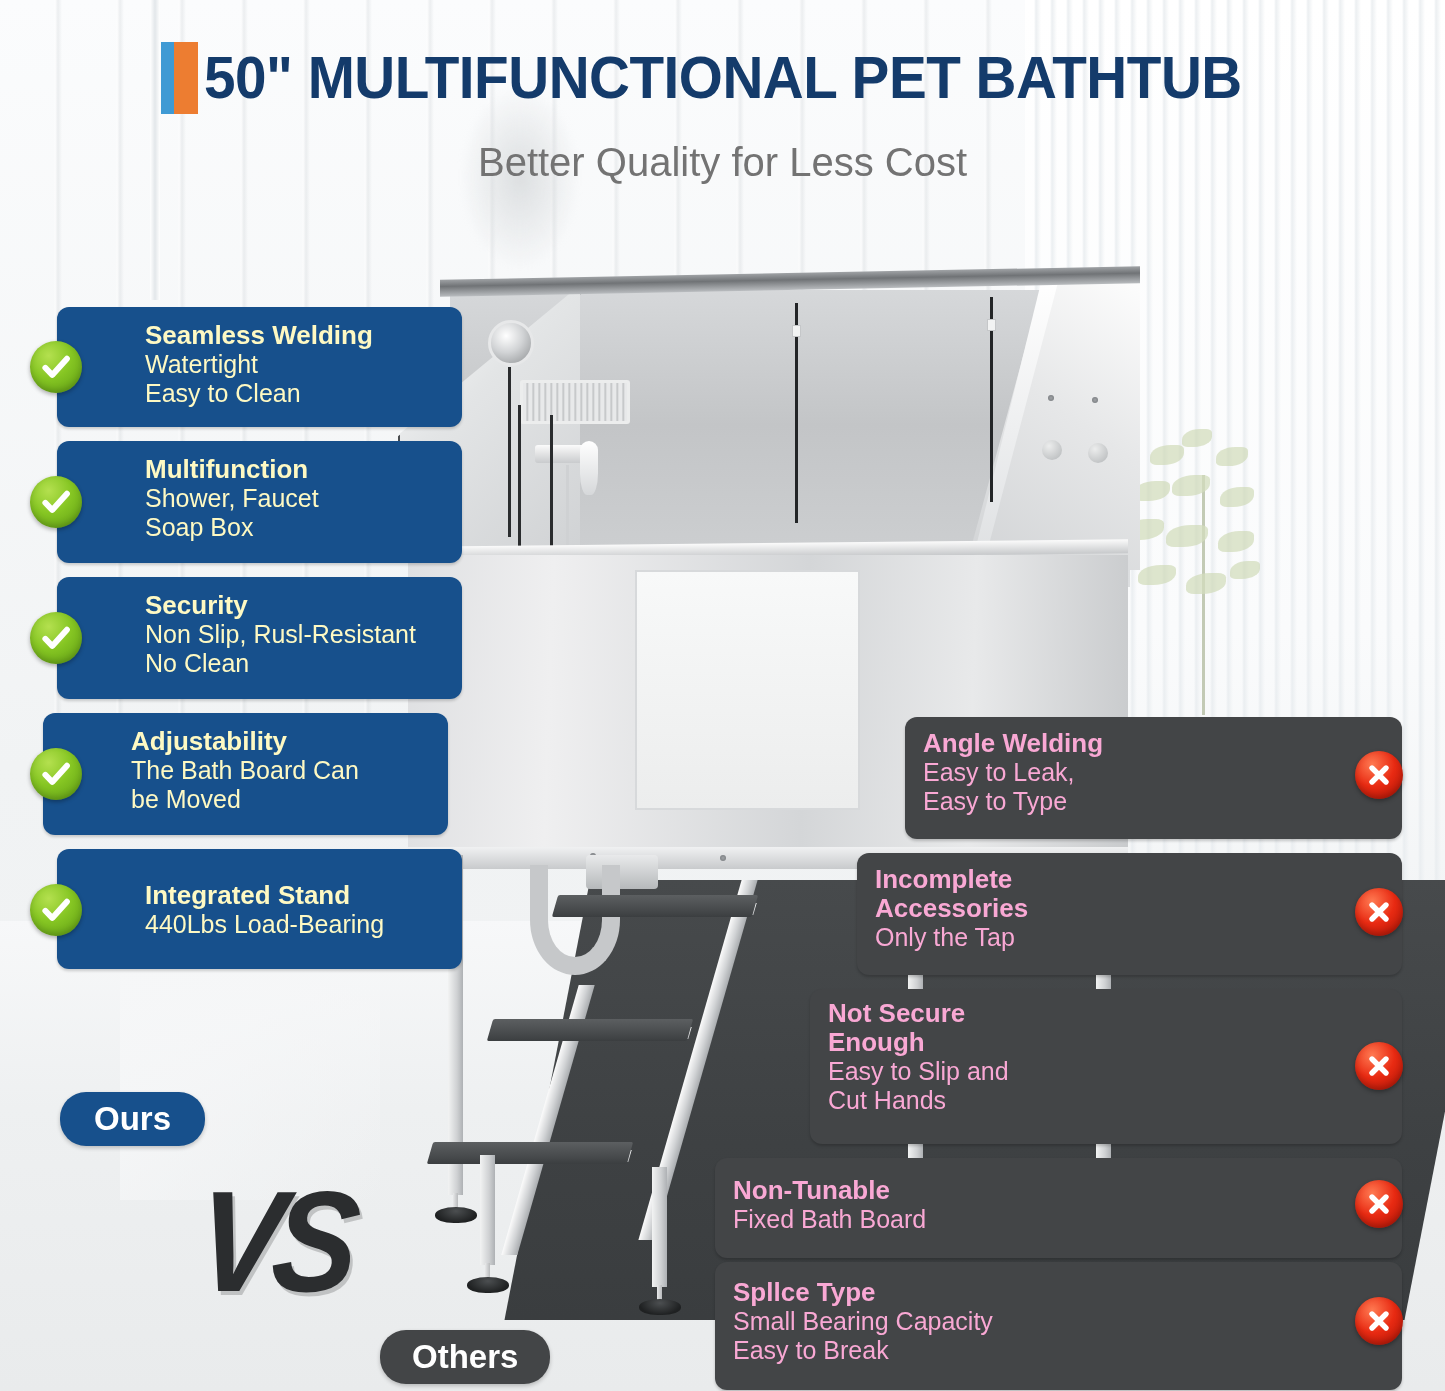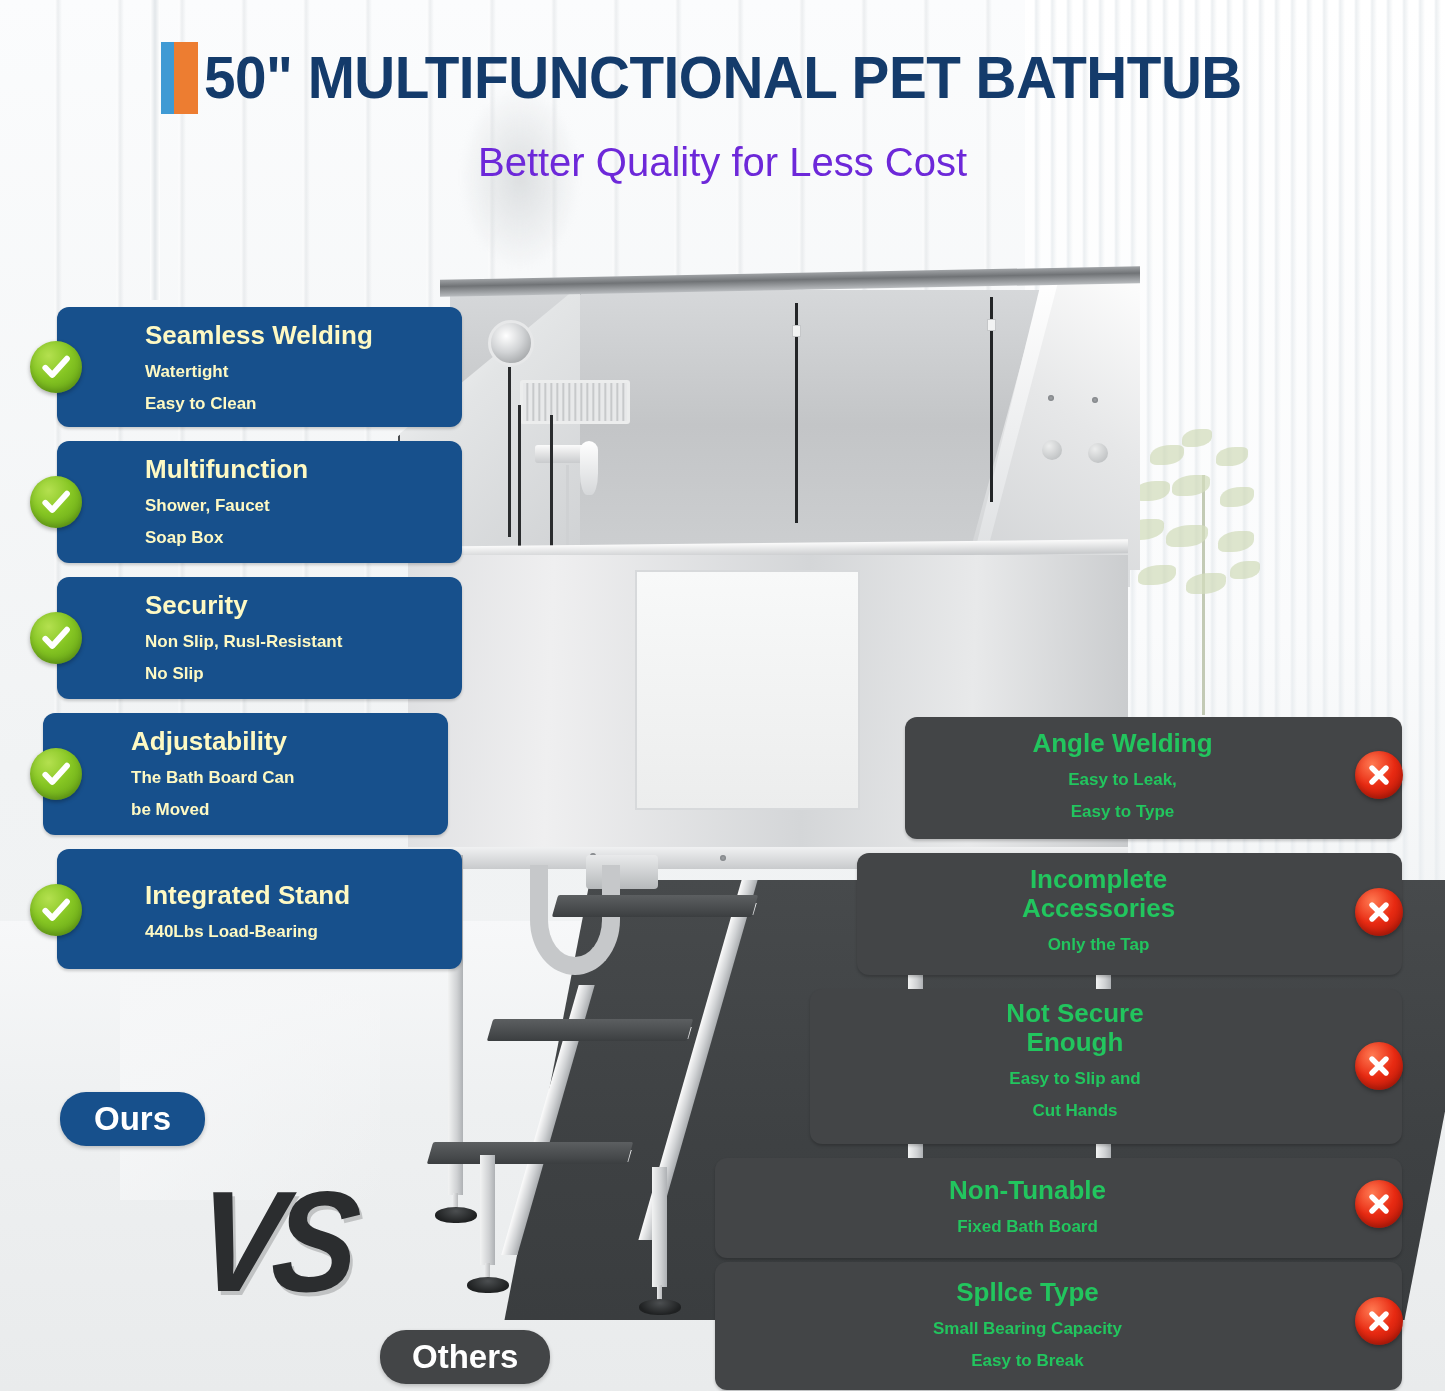--- a/index.html
+++ b/index.html
@@ -250,44 +250,44 @@
   .bar-blue { width: 13px; background: #3f9ad4; }
   .bar-orange { width: 24px; background: #ed7d31; }
   .main-title {
     font-size: 59px; font-weight: 700; color: #143b6b;
     letter-spacing: -0.5px; white-space: nowrap;
     font-family: "Liberation Sans", sans-serif;
     transform: scaleX(.96); transform-origin: left center;
   }
   .subtitle {
     text-align: center; margin-top: 26px;
-    font-size: 40px; color: #6d28d9; font-weight: 400;
+    font-size: 40px; color: #737373; font-weight: 400;
   }
 
   
   .cards-left { position: absolute; left: 0; top: 0; width: 470px; }
   .card-blue {
     position: absolute;
     background: #17508c;
     border-radius: 12px;
     box-shadow: 0 2px 3px rgba(0,0,0,.18);
     padding: 14px 16px 14px 88px;
     color: #fef9c3;
   }
   .card-dark {
     position: absolute;
     background: #434547;
     border-radius: 12px;
     box-shadow: 0 2px 3px rgba(0,0,0,.2);
     padding: 12px 80px 12px 18px;
-    color: #22c55e;
-    text-align: center;
+    color: #f9a8d4;
+    text-align: left;
   }
   .card-title { font-size: 26px; font-weight: 700; line-height: 1.12; }
-  .card-line { font-size: 17px; font-weight: 700; line-height: 1.16; margin-top: 12px; }
+  .card-line { font-size: 25px; font-weight: 400; line-height: 1.16; }
 
   .check-icon {
     position: absolute; width: 52px; height: 52px; border-radius: 50%;
     background: radial-gradient(circle at 36% 28%, #b4e04f 0%, #86c623 45%, #5d9b13 100%);
     box-shadow: 0 2px 4px rgba(0,0,0,.3), inset 0 -3px 6px rgba(0,0,0,.18);
     display: flex; align-items: center; justify-content: center;
     z-index: 6;
   }
   .check-icon svg { width: 32px; height: 32px; }
   .x-icon {
@@ -461,21 +461,21 @@
     </div>
     <div class="check-icon" style="left:30px;top:476px;">
       <svg viewBox="0 0 24 24" aria-hidden="true">
           <path d="M4 12.6 9.2 18 20.2 5.8" fill="none" stroke="#ffffff" stroke-width="4.4" stroke-linecap="round" stroke-linejoin="round"></path>
         </svg>
     </div>
 
     <div class="card-blue" style="left:57px;top:577px;width:405px;height:122px;">
       <div class="card-title">Security</div>
       <div class="card-line">Non Slip, Rusl-Resistant</div>
-      <div class="card-line">No Slip</div>
+      <div class="card-line">No Clean</div>
     </div>
     <div class="check-icon" style="left:30px;top:612px;">
       <svg viewBox="0 0 24 24" aria-hidden="true">
           <path d="M4 12.6 9.2 18 20.2 5.8" fill="none" stroke="#ffffff" stroke-width="4.4" stroke-linecap="round" stroke-linejoin="round"></path>
         </svg>
     </div>
 
     <div class="card-blue" style="left:43px;top:713px;width:405px;height:122px;">
       <div class="card-title">Adjustability</div>
       <div class="card-line">The Bath Board Can</div>

